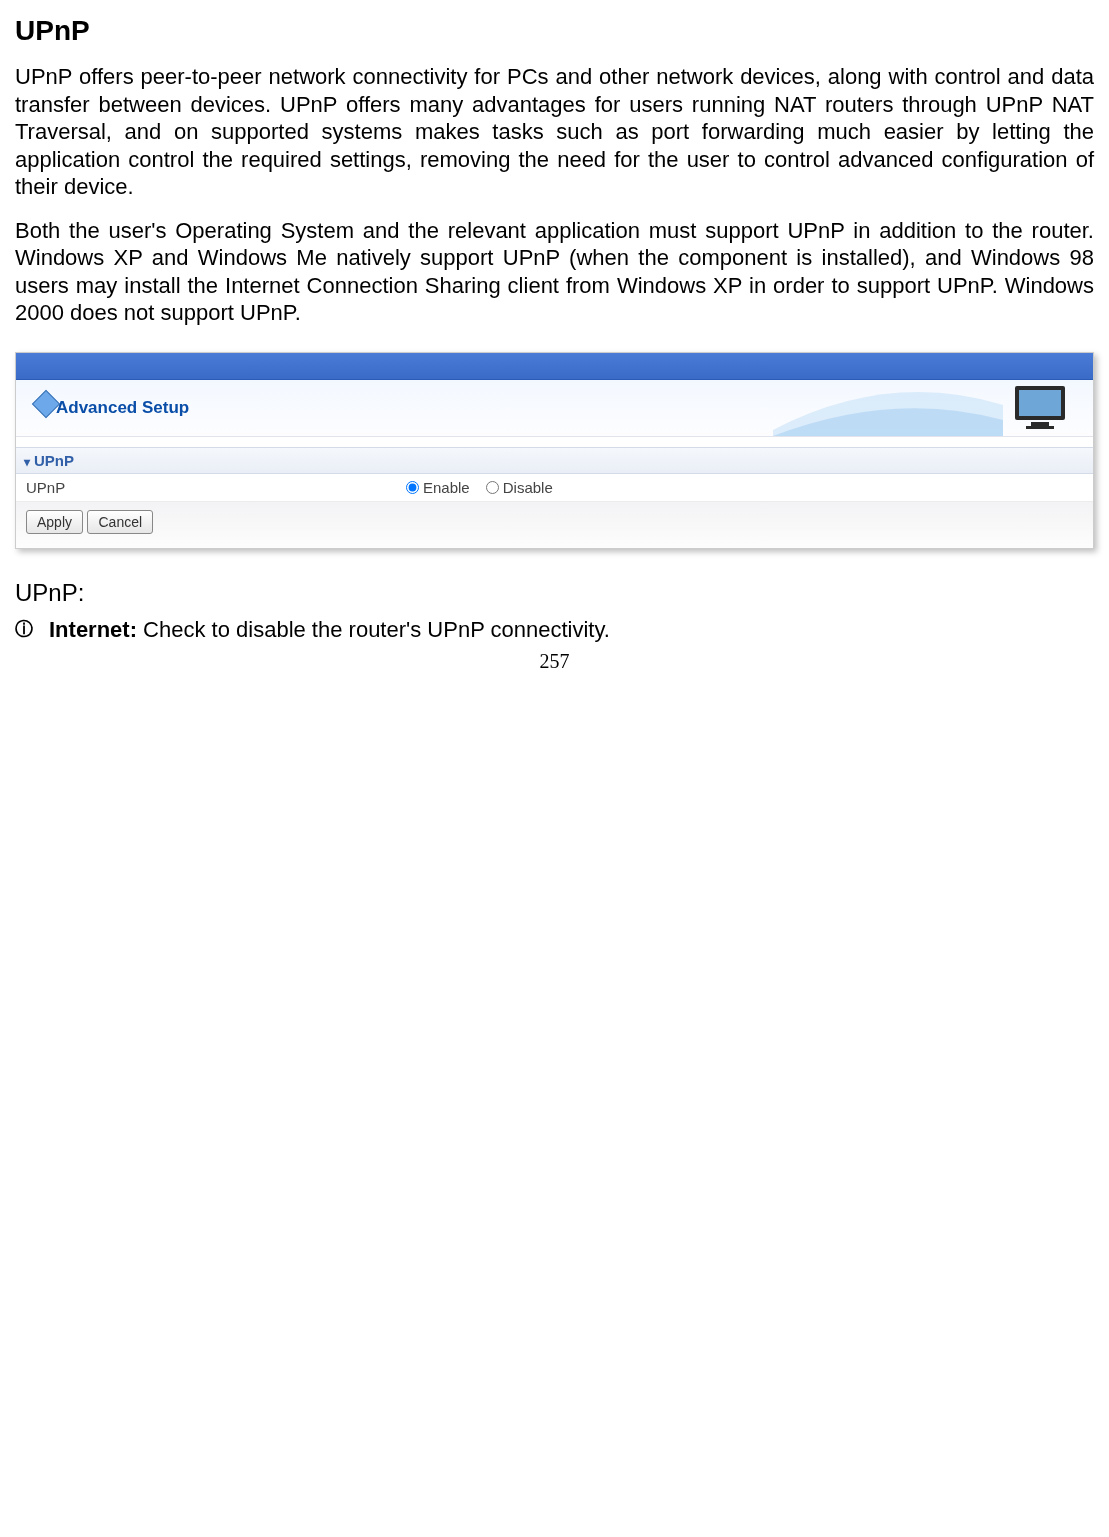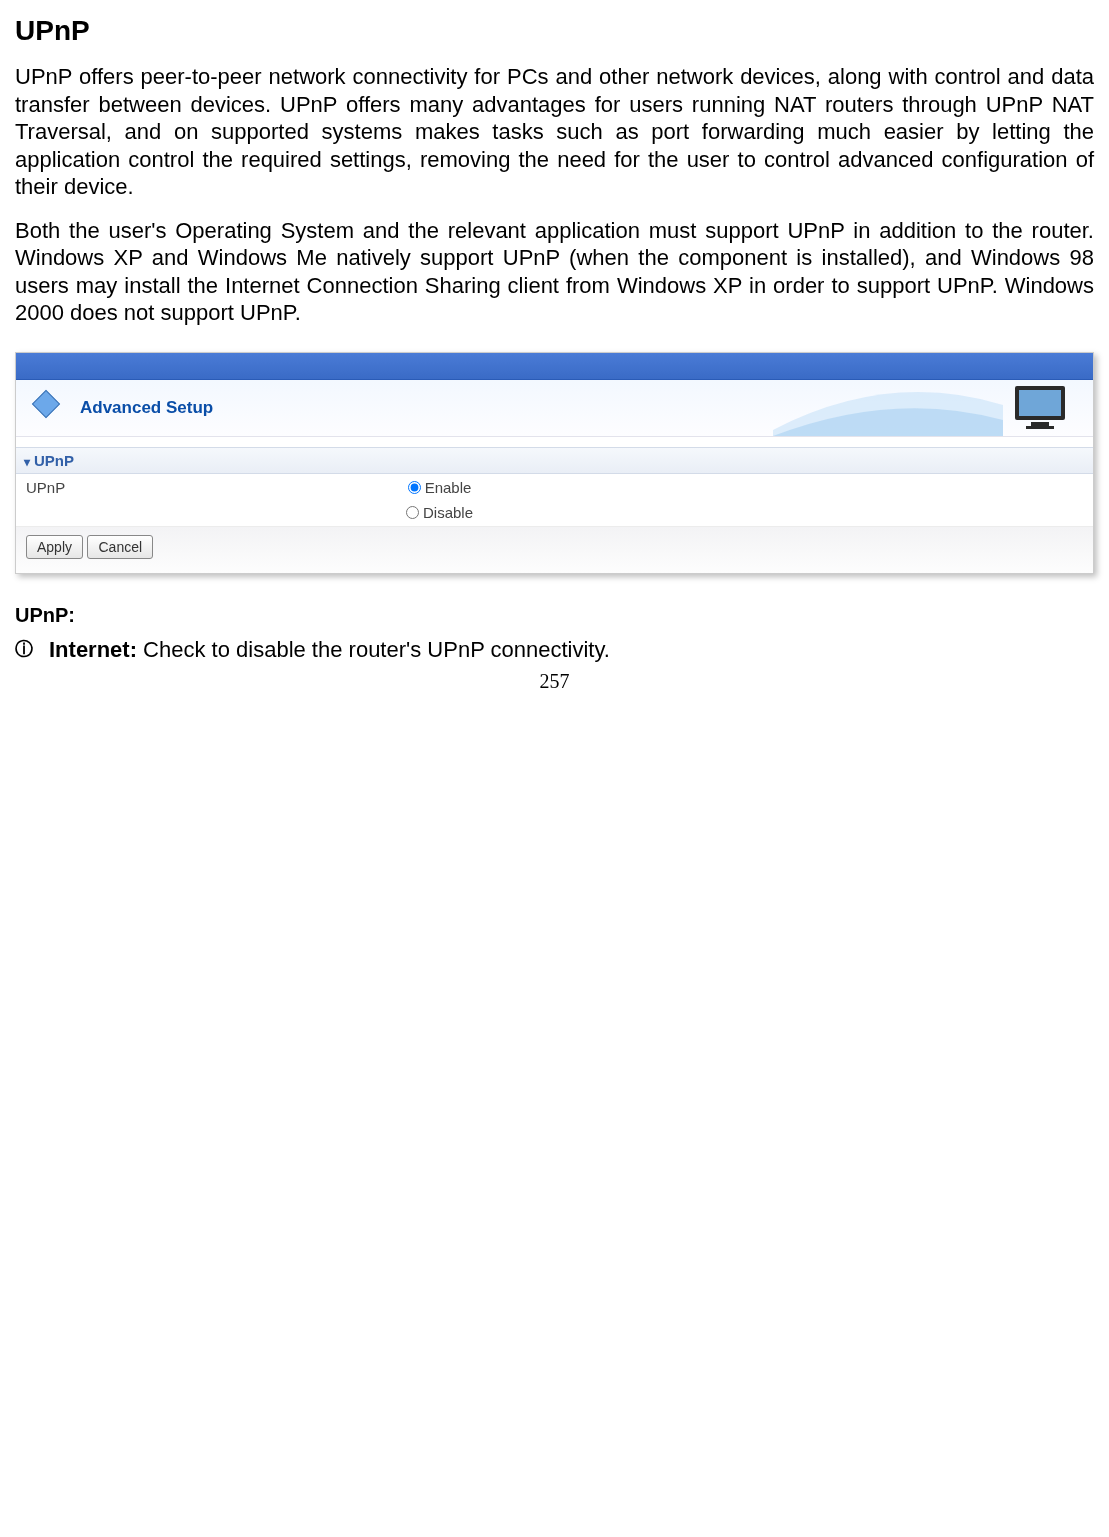--- a/index.html
+++ b/index.html
@@ -32,21 +32,21 @@
       border-bottom: 1px solid #2a5bb6;
     }
     .header-banner {
       height: 56px;
       background: linear-gradient(#f3f8ff, #fdfdff);
       position: relative;
       border-bottom: 1px solid #e3e3ec;
     }
     .header-banner .label {
       position: absolute;
-      left: 64px;
+      left: 40px;
       top: 18px;
       color: #0a4ea8;
       font-size: 17px;
       font-weight: bold;
     }
     .header-banner .cube-icon {
       position: absolute;
       left: 20px;
       top: 14px;
       width: 18px;
@@ -96,23 +96,22 @@
       display: flex;
     }
     .row.params {
       background: #f8f8f8;
     }
     .row .label-col {
       width: 380px;
     }
     .row .value-col {
       display: flex;
-      gap: 8px;
+      gap: 16px;
       align-items: center;
-      flex-direction: column;
     }
     .radio-group {
       display: flex;
       align-items: center;
       gap: 4px;
     }
     input[type="radio"] {
       margin: 0;
     }
     .button-row {
@@ -122,22 +121,22 @@
     .btn {
       font-size: 14px;
       color: #333;
       background: linear-gradient(#fff, #e6e6e6);
       border: 1px solid #888;
       border-radius: 3px;
       padding: 3px 10px;
       cursor: pointer;
     }
     .subheading {
-      font-size: 20px;
-      font-weight: bold;
+      font-size: 24px;
+      font-weight: normal;
       margin: 0 0 6px 0;
     }
     .info-list {
       list-style: none;
       padding: 0 0 0 34px;
       margin: 0;
     }
     .info-list li {
       font-size: 22px;
       line-height: 1.5;

